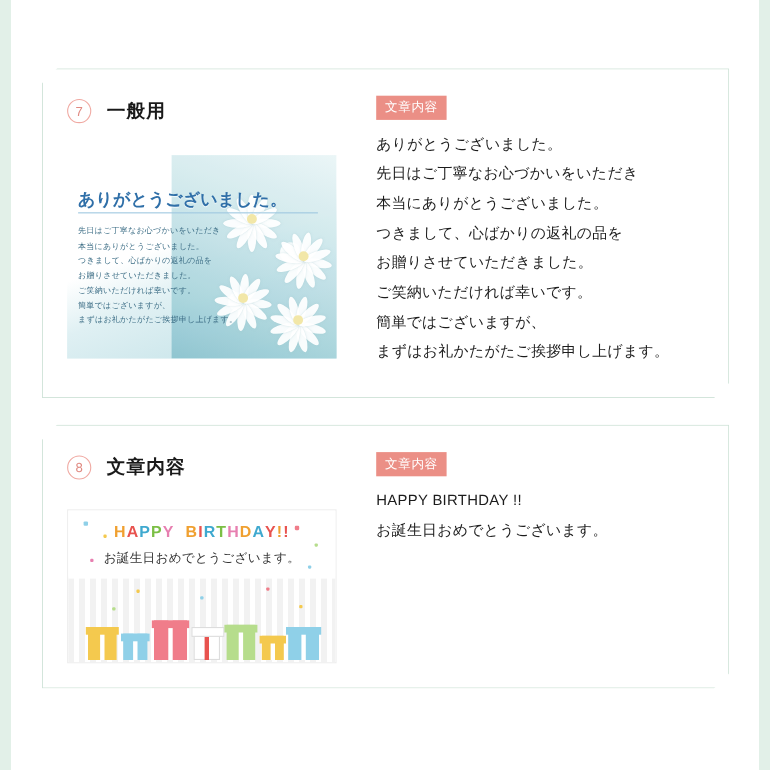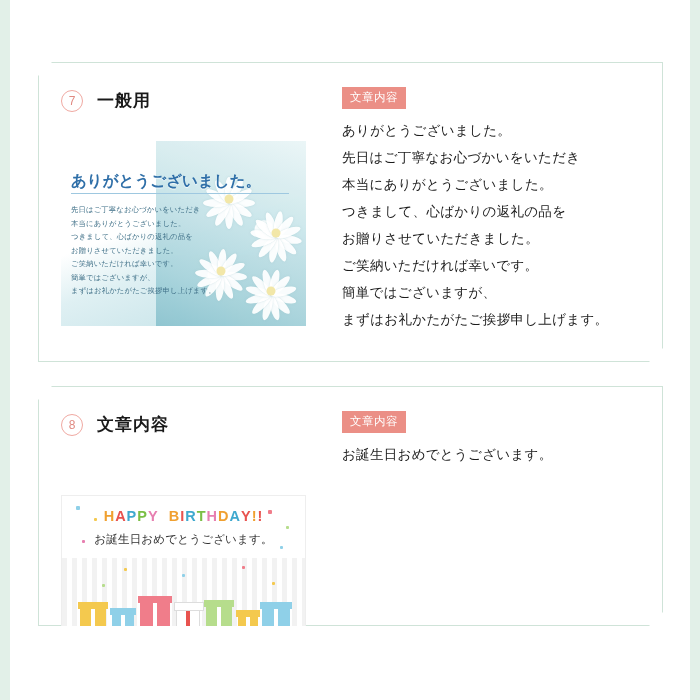--- a/index.html
+++ b/index.html
@@ -198,21 +198,20 @@
   .art1-lines div { white-space: nowrap; }
 
   
   .art-2 {
     top: 76px;
     width: 245px;
     height: 140px;
     background: #ffffff;
     border: 1px solid #eeeeee;
     box-sizing: border-box;
-    margin-top: 32px;
   }
   .bd-stripes {
     position: absolute;
     left: 0;
     bottom: 0;
     width: 100%;
     height: 78px;
     background: repeating-linear-gradient(90deg, #f2f2f2 0 5px, #ffffff 5px 10px);
   }
   .bd-top {
@@ -388,20 +387,21 @@
       <div class="card-inner">
 
         <div class="row-head">
           <div class="num-badge">8</div>
           <div class="row-title">文章内容</div>
         </div>
 
         <div class="label-tag">文章内容</div>
 
         <div class="body-text body-text-2">
+          <div>HAPPY BIRTHDAY !!</div>
           <div>お誕生日おめでとうございます。</div>
         </div>
 
         <div class="art art-2">
           <div class="bd-stripes"></div>
           <div class="bd-top"></div>
 
           <div class="bd-confetti" style="left:14px; top:10px; width:4px; height:4px; background:#8fd0e8;"></div>
           <div class="bd-confetti" style="left:32px; top:22px; width:3px; height:3px; background:#f4c94e;"></div>
           <div class="bd-confetti" style="left:206px; top:14px; width:4px; height:4px; background:#f07d8a;"></div>

